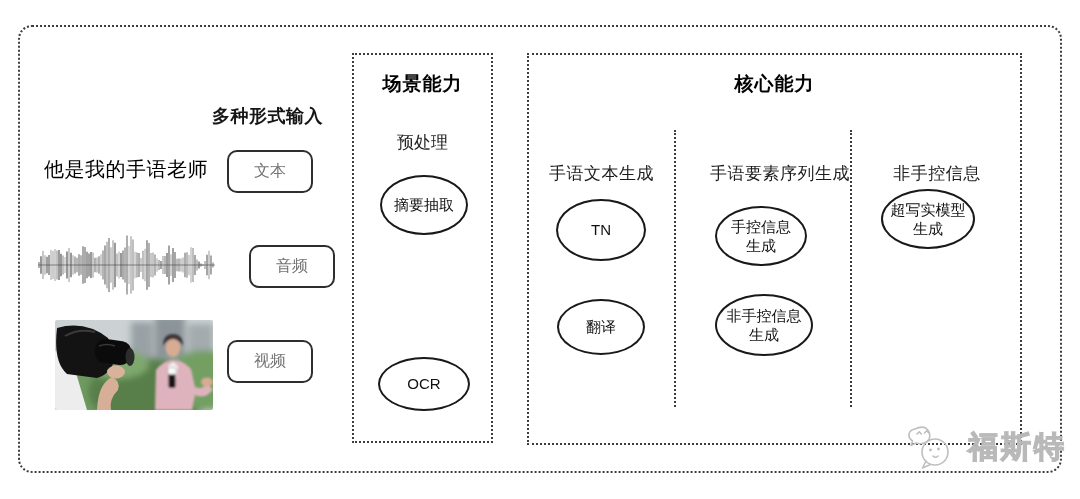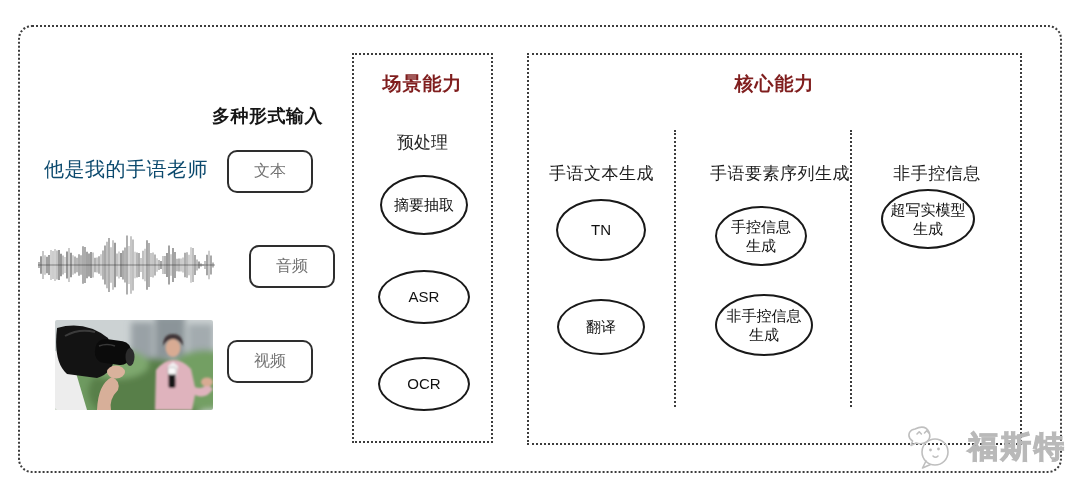--- a/index.html
+++ b/index.html
@@ -13,40 +13,40 @@
     position:absolute; left:18px; top:25px; width:1044px; height:448px;
     border:2px dotted #3d3d3d; border-radius:14px; box-sizing:border-box;
   }
   
   .multi-input-label{
     position:absolute; left:212px; top:104px; width:120px;
     font-size:18px; font-weight:bold; letter-spacing:0.5px; color:#161616;
   }
   .text-example{
     position:absolute; left:44px; top:156px; width:180px;
-    font-size:20px; color:#0c4a6e; letter-spacing:0.5px; white-space:nowrap;
+    font-size:20px; color:#000000; letter-spacing:0.5px; white-space:nowrap;
   }
   .waveform{position:absolute; left:38px; top:227px;}
   .video-thumb{position:absolute; left:55px; top:320px; width:158px; height:90px;}
   .inbox{
     position:absolute; left:227px; width:86px; height:43px;
     border:2px solid #2e2e2e; border-radius:10px; box-sizing:border-box;
     display:flex; align-items:center; justify-content:center;
     font-size:16px; color:#737373; background:#fff;
   }
   .box-text{top:150px;} .box-audio{top:245px;margin-left:22px;} .box-video{top:340px;}
   
   .panel{
     position:absolute; border:2px dotted #3d3d3d; box-sizing:border-box; background:transparent;
   }
   .scene-panel{left:352px; top:53px; width:141px; height:390px;}
   .core-panel{left:527px; top:53px; width:495px; height:392px;}
   .panel-title{
     position:absolute; top:16px; left:0; right:0; text-align:center;
-    font-size:19px; font-weight:bold; color:#7f1d1d; letter-spacing:1px;
+    font-size:19px; font-weight:bold; color:#000000; letter-spacing:1px;
   }
   .scene-sub{
     position:absolute; top:76px; left:0; right:0; text-align:center;
     font-size:17px; color:#222;
   }
   .ellipse{
     position:absolute; border:2.5px solid #191919; border-radius:50%;
     box-sizing:border-box; display:flex; align-items:center; justify-content:center;
     text-align:center; font-size:15px; line-height:1.3; color:#111;
     white-space:pre-line; background:#fff;
@@ -228,21 +228,20 @@
   </svg>
 
   <div class="inbox box-text">文本</div>
   <div class="inbox box-audio">音频</div>
   <div class="inbox box-video">视频</div>
 
   <div class="panel scene-panel">
     <div class="panel-title">场景能力</div>
     <div class="scene-sub">预处理</div>
     <div class="ellipse e-zhaiyao">摘要抽取</div>
-    <div class="ellipse e-asr">ASR</div>
     <div class="ellipse e-ocr">OCR</div>
   </div>
 
   <div class="panel core-panel">
     <div class="panel-title">核心能力</div>
     <div class="divider d1"></div>
     <div class="divider d2"></div>
     <div class="col-header h1">手语文本生成</div>
     <div class="col-header h2">手语要素序列生成</div>
     <div class="col-header h3">非手控信息</div>

